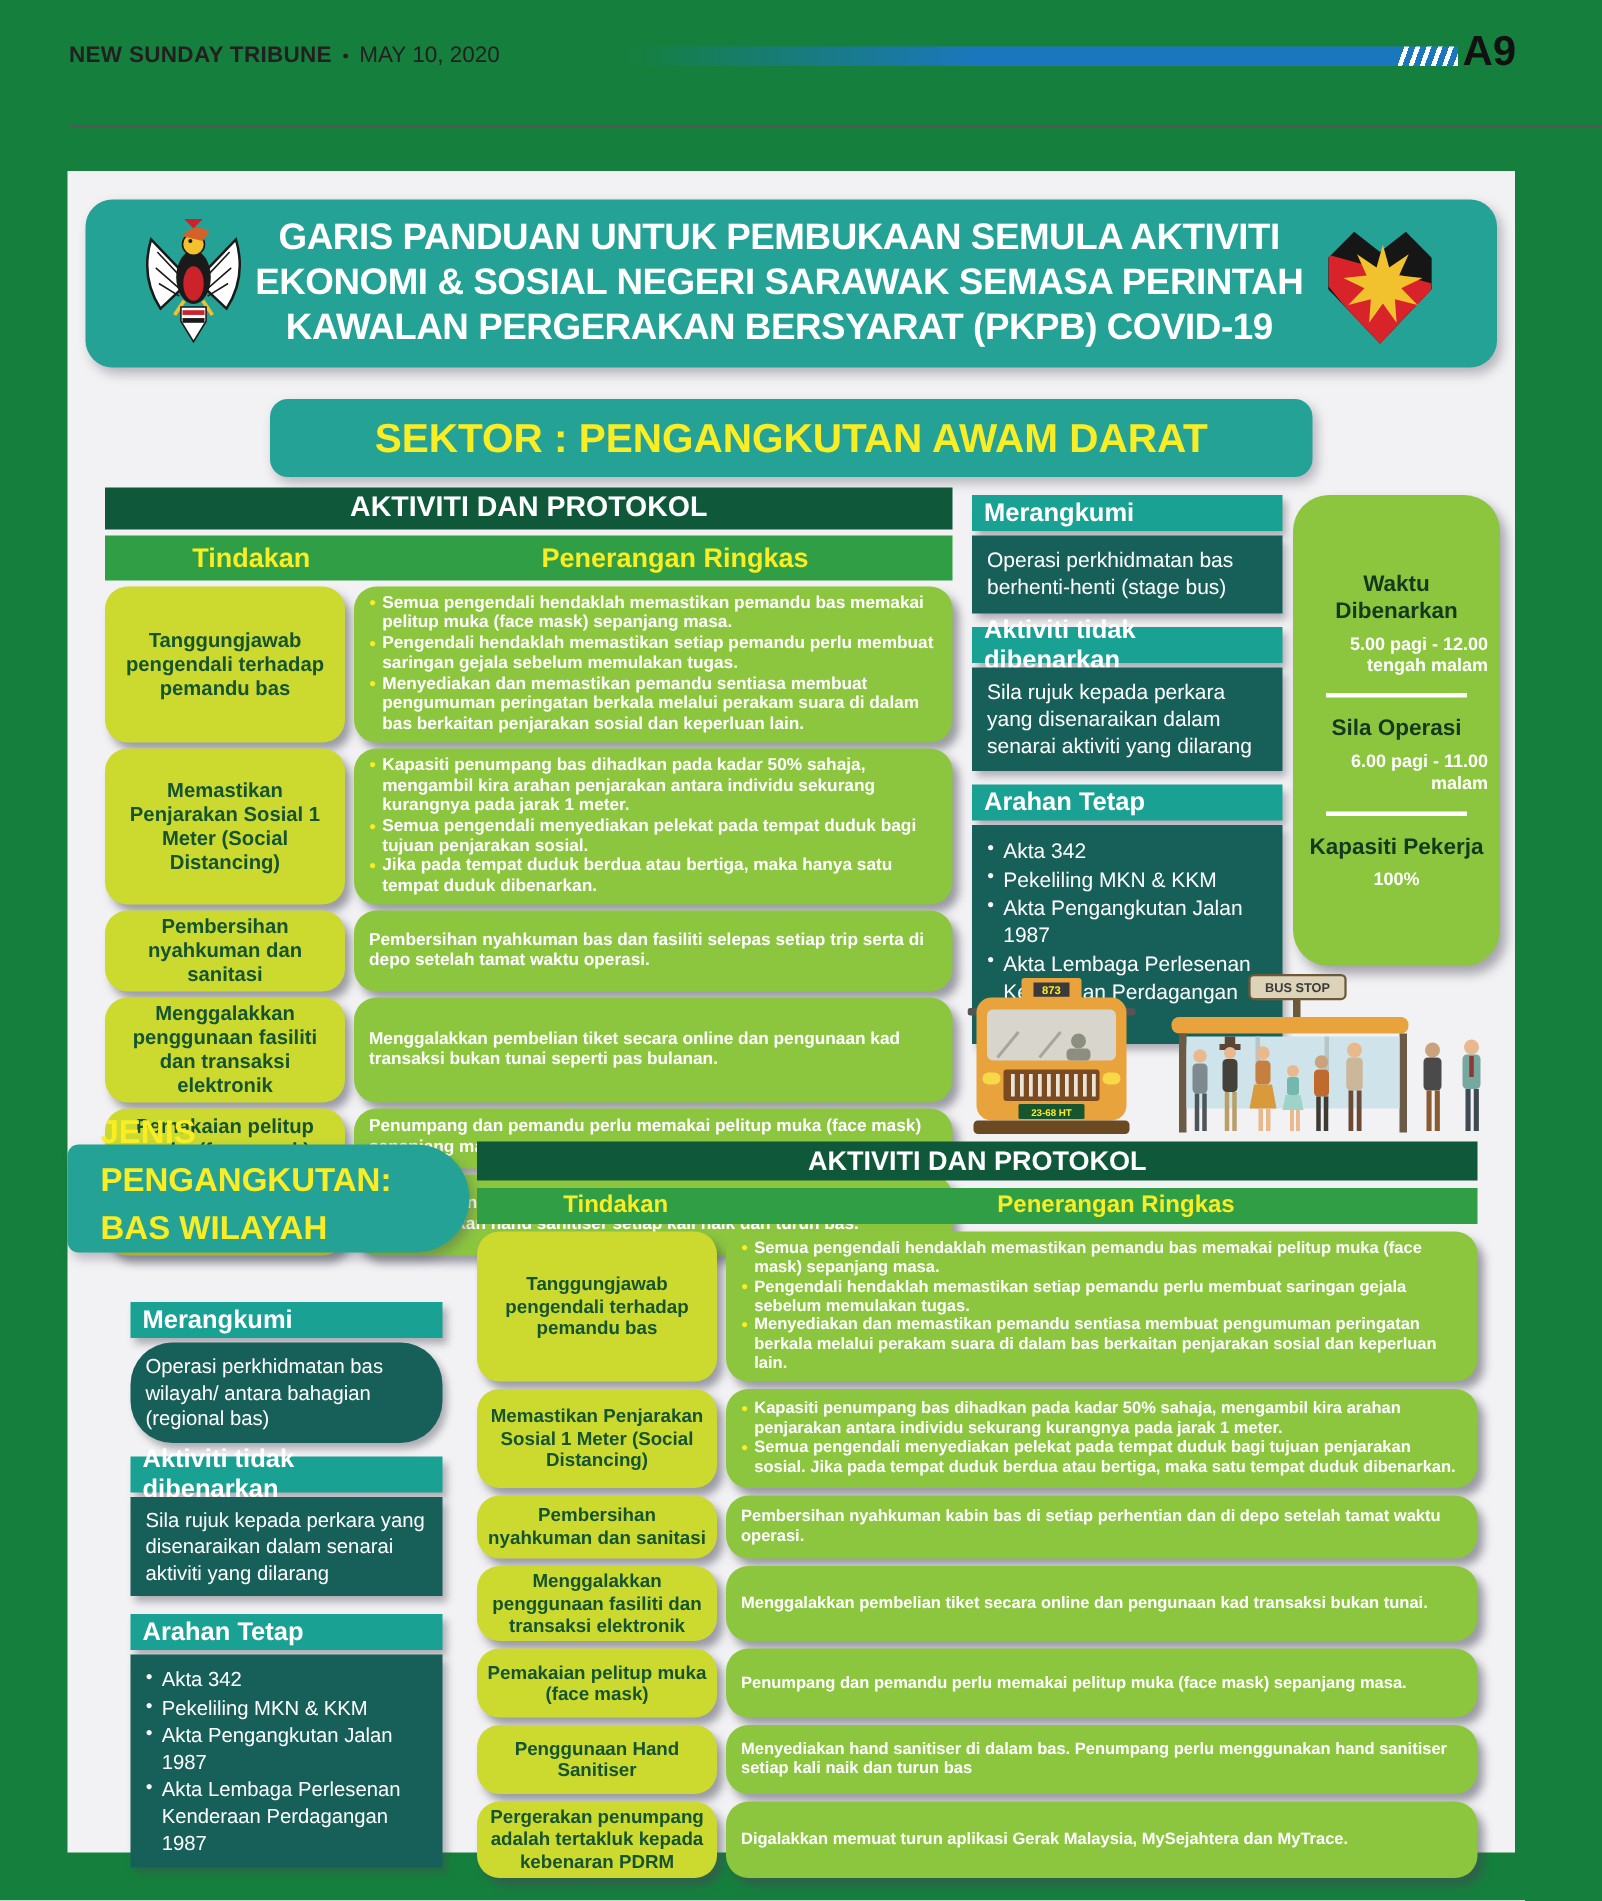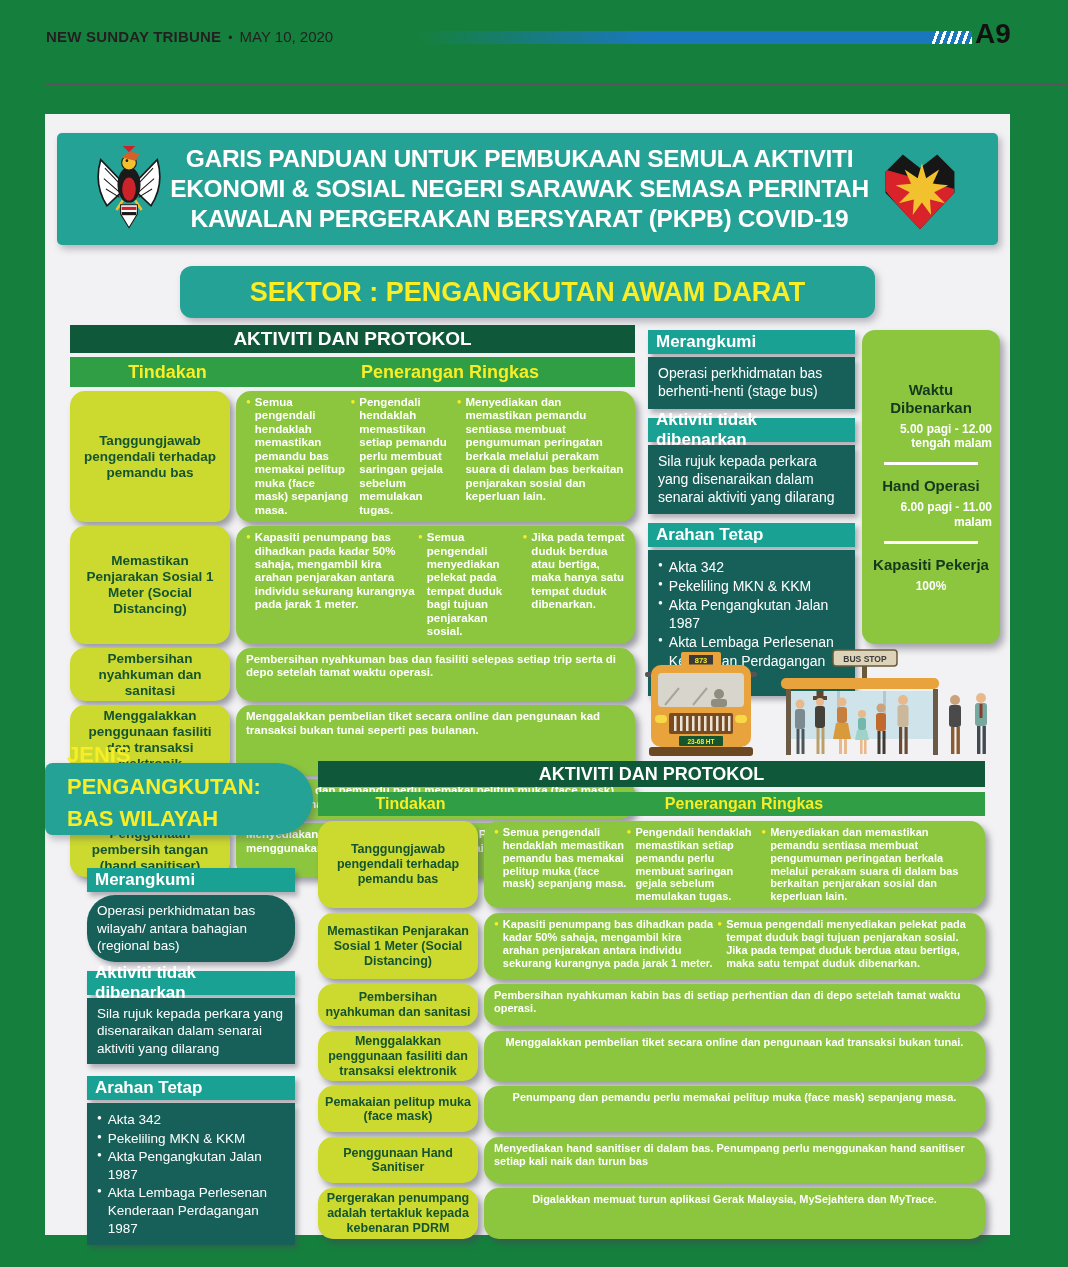--- a/index.html
+++ b/index.html
@@ -13,21 +13,21 @@
   .head-bar{position:absolute;left:418px;top:31px;width:514px;height:13px;
             background:linear-gradient(90deg,rgba(27,119,189,0),#1b77bd 45%);}
   .hatch{position:absolute;left:932px;top:31px;width:40px;height:13px;
          background:repeating-linear-gradient(110deg,#1b77bd 0 4px,#ffffff 4px 7px);}
   .page-no{position:absolute;left:975px;top:18px;font-size:28px;font-weight:bold;color:#111;}
   .rule{position:absolute;left:46px;top:84px;width:1022px;border-top:1.6px solid #55565a;}
   .panel{position:absolute;left:45px;top:114px;width:965px;height:1121px;background:#f2f2f4;}
 
   
   .title-banner{position:absolute;left:57px;top:133px;width:941px;height:112px;background:#25a296;
-                border-radius:5px;display:flex;align-items:center;box-shadow:3px 4px 7px rgba(70,70,85,.35);}
+                border-radius:18px;display:flex;align-items:center;box-shadow:3px 4px 7px rgba(70,70,85,.35);}
   .title-text{flex:1;text-align:center;color:#fff;font-weight:bold;font-size:24.5px;line-height:1.22;letter-spacing:-.3px;}
   .coat{margin-left:36px;flex:0 0 auto;}
   .heart{margin-right:32px;flex:0 0 auto;}
 
   .sector-banner{position:absolute;left:180px;top:266px;width:695px;height:52px;background:#25a296;border-radius:12px;
                  display:flex;align-items:center;justify-content:center;color:#f9ed26;font-size:27px;font-weight:bold;
                  box-shadow:3px 4px 7px rgba(70,70,85,.35);}
 
   
   .ptable{position:absolute;display:flex;flex-direction:column;}
@@ -44,21 +44,21 @@
   .t1 .col-d{flex:1;font-size:18px;}
   .t2 .col-a{width:185px;font-size:16px;}
   .t2 .col-d{flex:1;font-size:16px;}
   .t-row{display:flex;gap:6px;}
   .action-box{flex:0 0 160px;width:160px;background:#ccd92f;border-radius:15px;display:flex;align-items:center;
               justify-content:center;text-align:center;color:#14542e;font-weight:bold;padding:3px 7px;
               box-sizing:border-box;box-shadow:4px 5px 6px rgba(70,70,85,.5);}
   .t1 .action-box{font-size:13.5px;line-height:1.18;}
   .t2 .action-box{font-size:12.5px;line-height:1.18;}
   .desc-box{flex:1;background:#8cc63f;border-radius:15px;color:#fff;padding:5px 10px;box-sizing:border-box;
-            display:flex;flex-direction:row;justify-content:center;box-shadow:4px 5px 6px rgba(70,70,85,.5);overflow:hidden;}
+            display:flex;flex-direction:column;justify-content:center;box-shadow:4px 5px 6px rgba(70,70,85,.5);overflow:hidden;}
   .t1 .desc-box{font-size:11.5px;line-height:1.17;font-weight:bold;}
   .t2 .desc-box{font-size:11px;line-height:1.17;font-weight:bold;}
   .b-line{display:flex;}
   .dot{flex:0 0 auto;color:#f9ed26;font-size:8px;margin-right:4px;transform:translateY(1px);}
   .dot::before{content:"●";}
 
   
   .sidecol{position:absolute;display:flex;flex-direction:column;}
   .mid{left:648px;top:330px;width:207px;}
   .bleft{left:87px;top:868px;width:208px;}
@@ -66,21 +66,21 @@
          padding:0 8px;box-shadow:3px 4px 5px rgba(70,70,85,.4);}
   .darkbox{background:#17605a;color:#fff;margin-top:3px;padding:7px 10px;box-shadow:3px 4px 5px rgba(70,70,85,.4);line-height:1.3;}
   .mid .darkbox{font-size:14px;}
   .bleft .darkbox{font-size:13.5px;}
   .mt9{margin-top:9px;} .mt12{margin-top:12px;}
   .a-item{display:flex;margin:1px 0;}
   .adot{flex:0 0 auto;color:#fff;font-size:8px;margin-right:6px;transform:translateY(2px);}
   .adot::before{content:"●";}
 
   
-  .info{position:absolute;left:862px;top:330px;width:138px;height:314px;background:#8cc63f;border-radius:13px;
+  .info{position:absolute;left:862px;top:330px;width:138px;height:314px;background:#8cc63f;border-radius:24px;
         display:flex;flex-direction:column;align-items:center;justify-content:center;box-shadow:4px 5px 7px rgba(70,70,85,.45);
         padding:8px;box-sizing:border-box;}
   .info-label{color:#14391d;font-weight:bold;font-size:15px;text-align:center;line-height:1.2;}
   .info-value{color:#fff;font-weight:bold;font-size:12px;text-align:right;line-height:1.2;margin-top:5px;}
   .divider{width:94px;height:3px;background:#fff;margin:12px 0;}
 
   
   .jenis{position:absolute;left:45px;top:763px;width:268px;height:72px;background:#25a296;
          border-radius:10px 48px 48px 10px;color:#f9ed26;font-weight:bold;font-size:22px;line-height:1.45;
          display:flex;flex-direction:column;justify-content:flex-end;padding-left:22px;box-sizing:border-box;
@@ -232,21 +232,21 @@
           <span class="adot"></span>
           <span>Akta Lembaga Perlesenan Kenderaan Perdagangan 1987</span>
         </div>
     </div>
   </div>
 
   <div class="info">
     <div class="info-label">Waktu Dibenarkan</div>
     <div class="info-value">5.00 pagi - 12.00 tengah malam</div>
     <div class="divider"></div>
-    <div class="info-label">Hand Operasi</div>
+    <div class="info-label">Sila Operasi</div>
     <div class="info-value">6.00 pagi - 11.00 malam</div>
     <div class="divider"></div>
     <div class="info-label">Kapasiti Pekerja</div>
     <div class="info-value">100%</div>
   </div>
 
   <svg class="busart" viewBox="0 0 358 110">
     <g>
       <rect x="0" y="24" width="10" height="5" rx="2" fill="#555"></rect>
       <rect x="102" y="24" width="10" height="5" rx="2" fill="#555"></rect>

